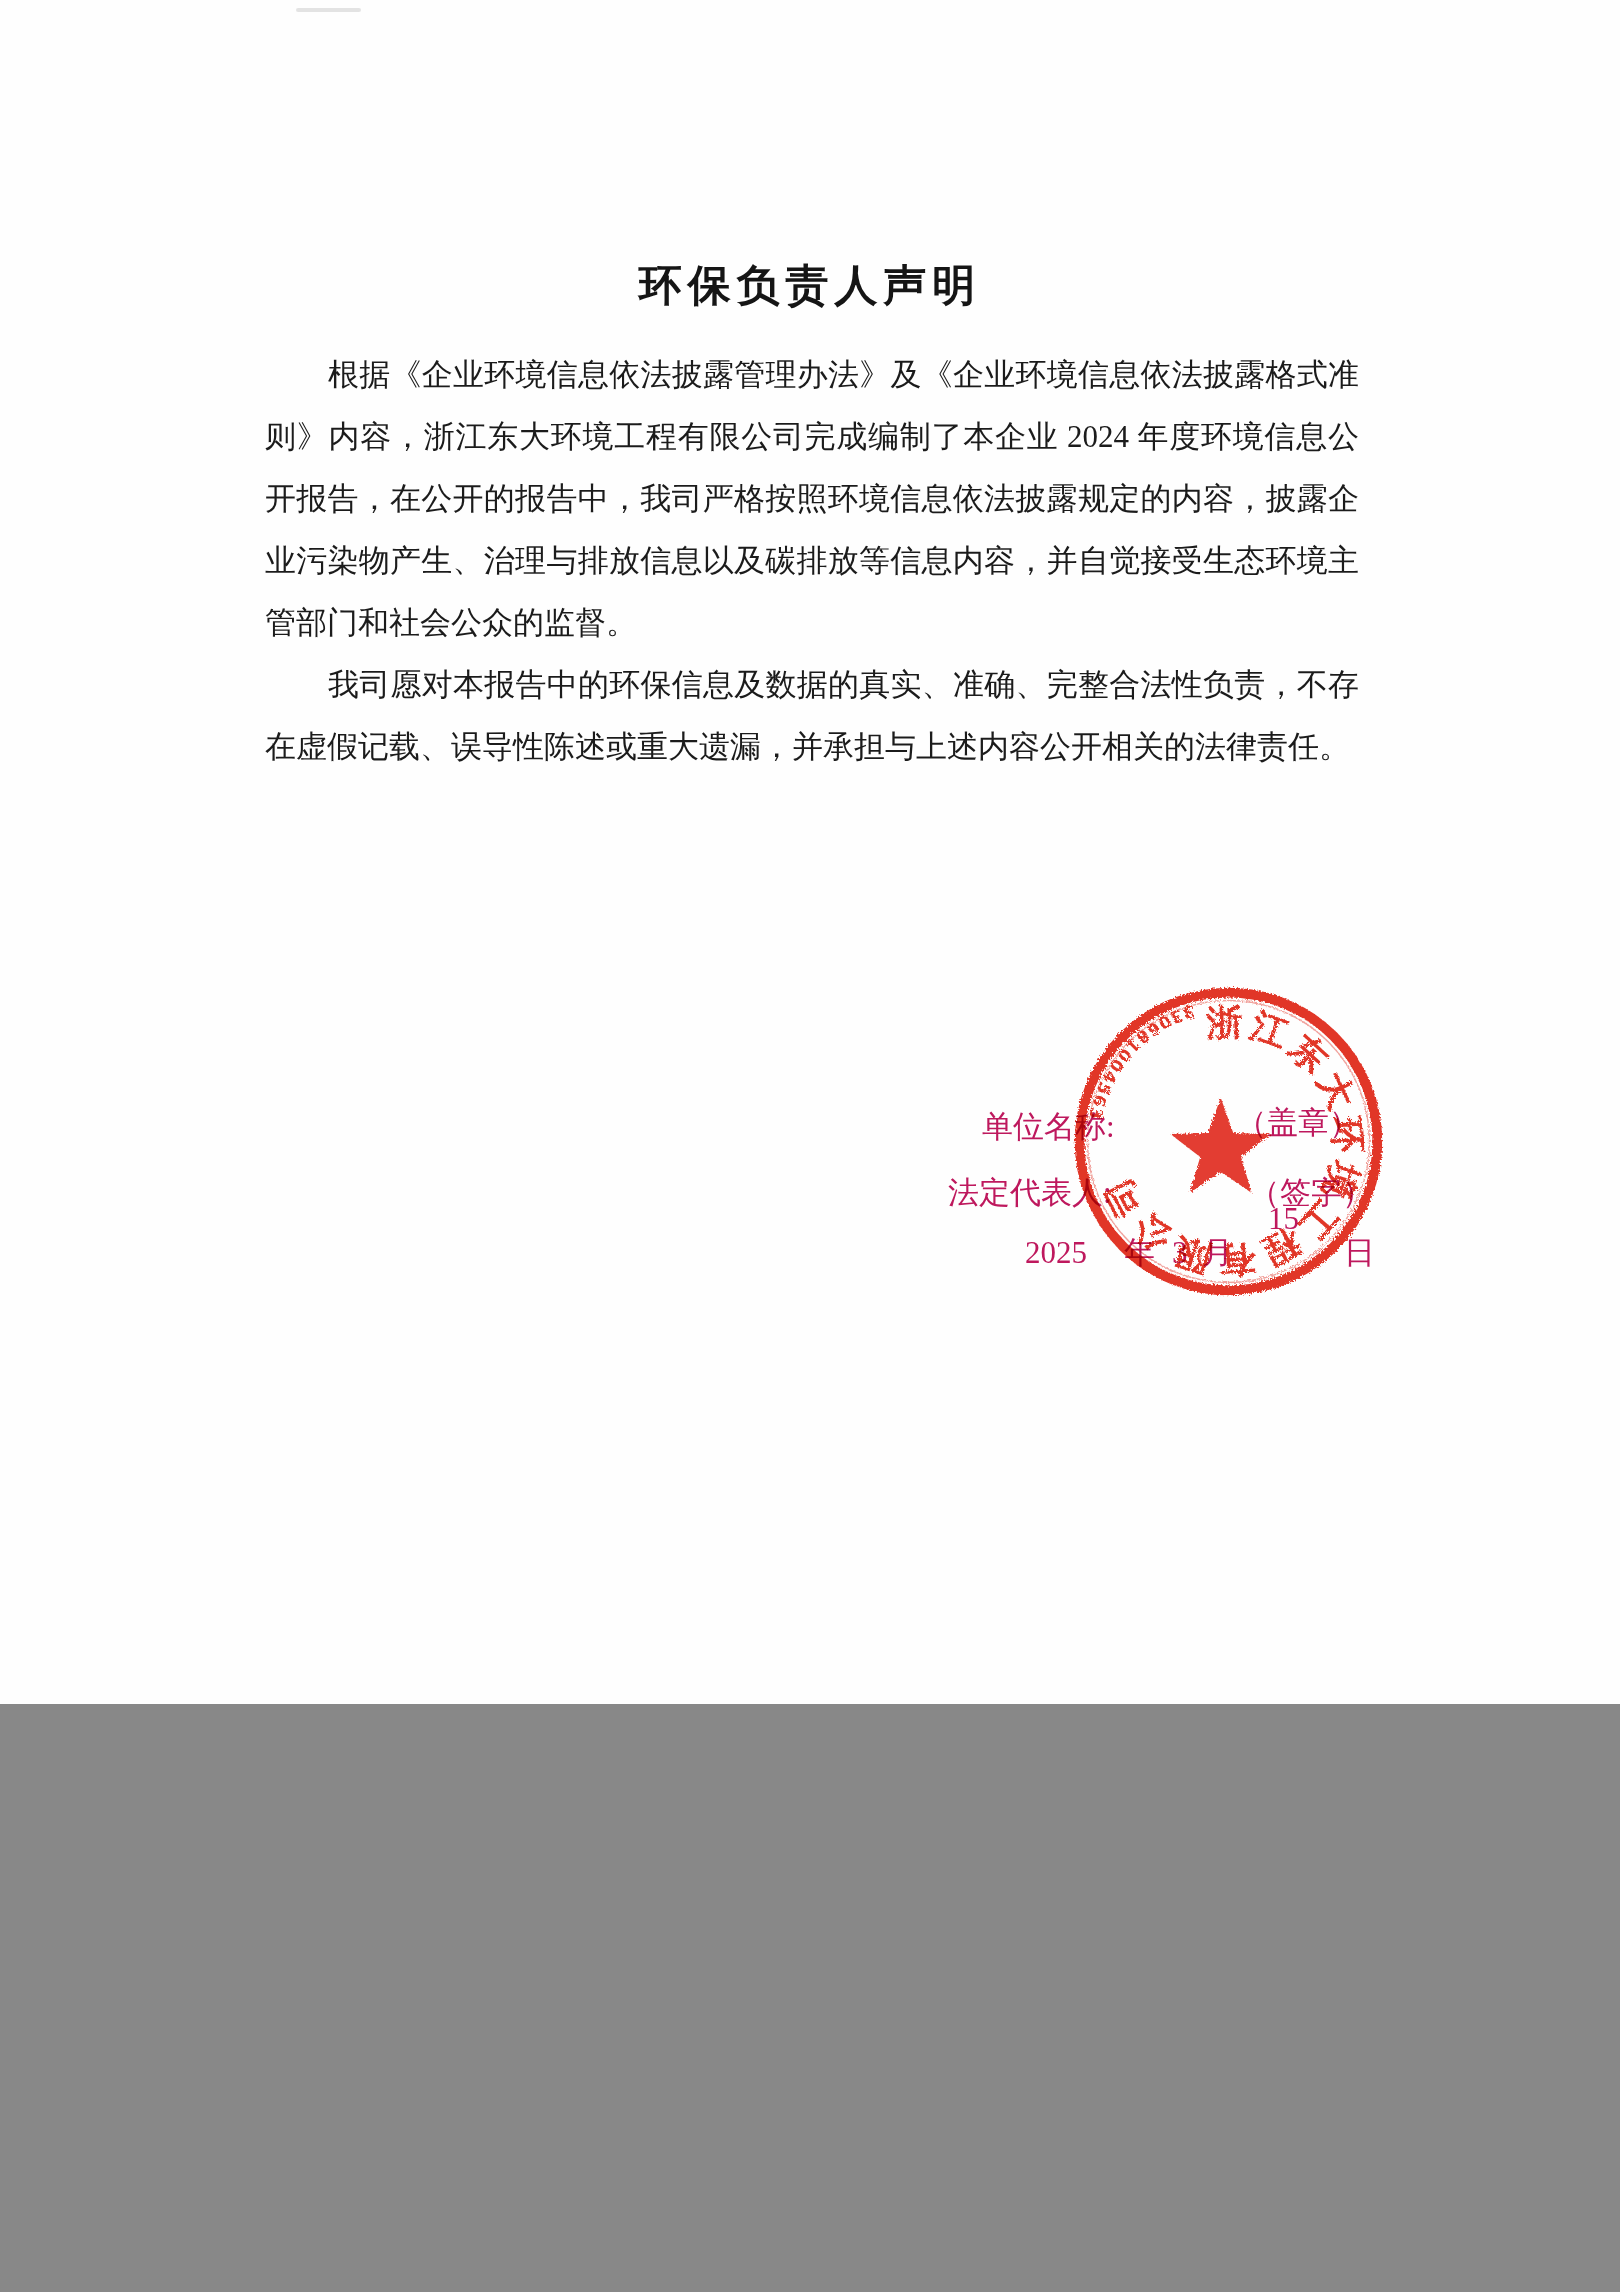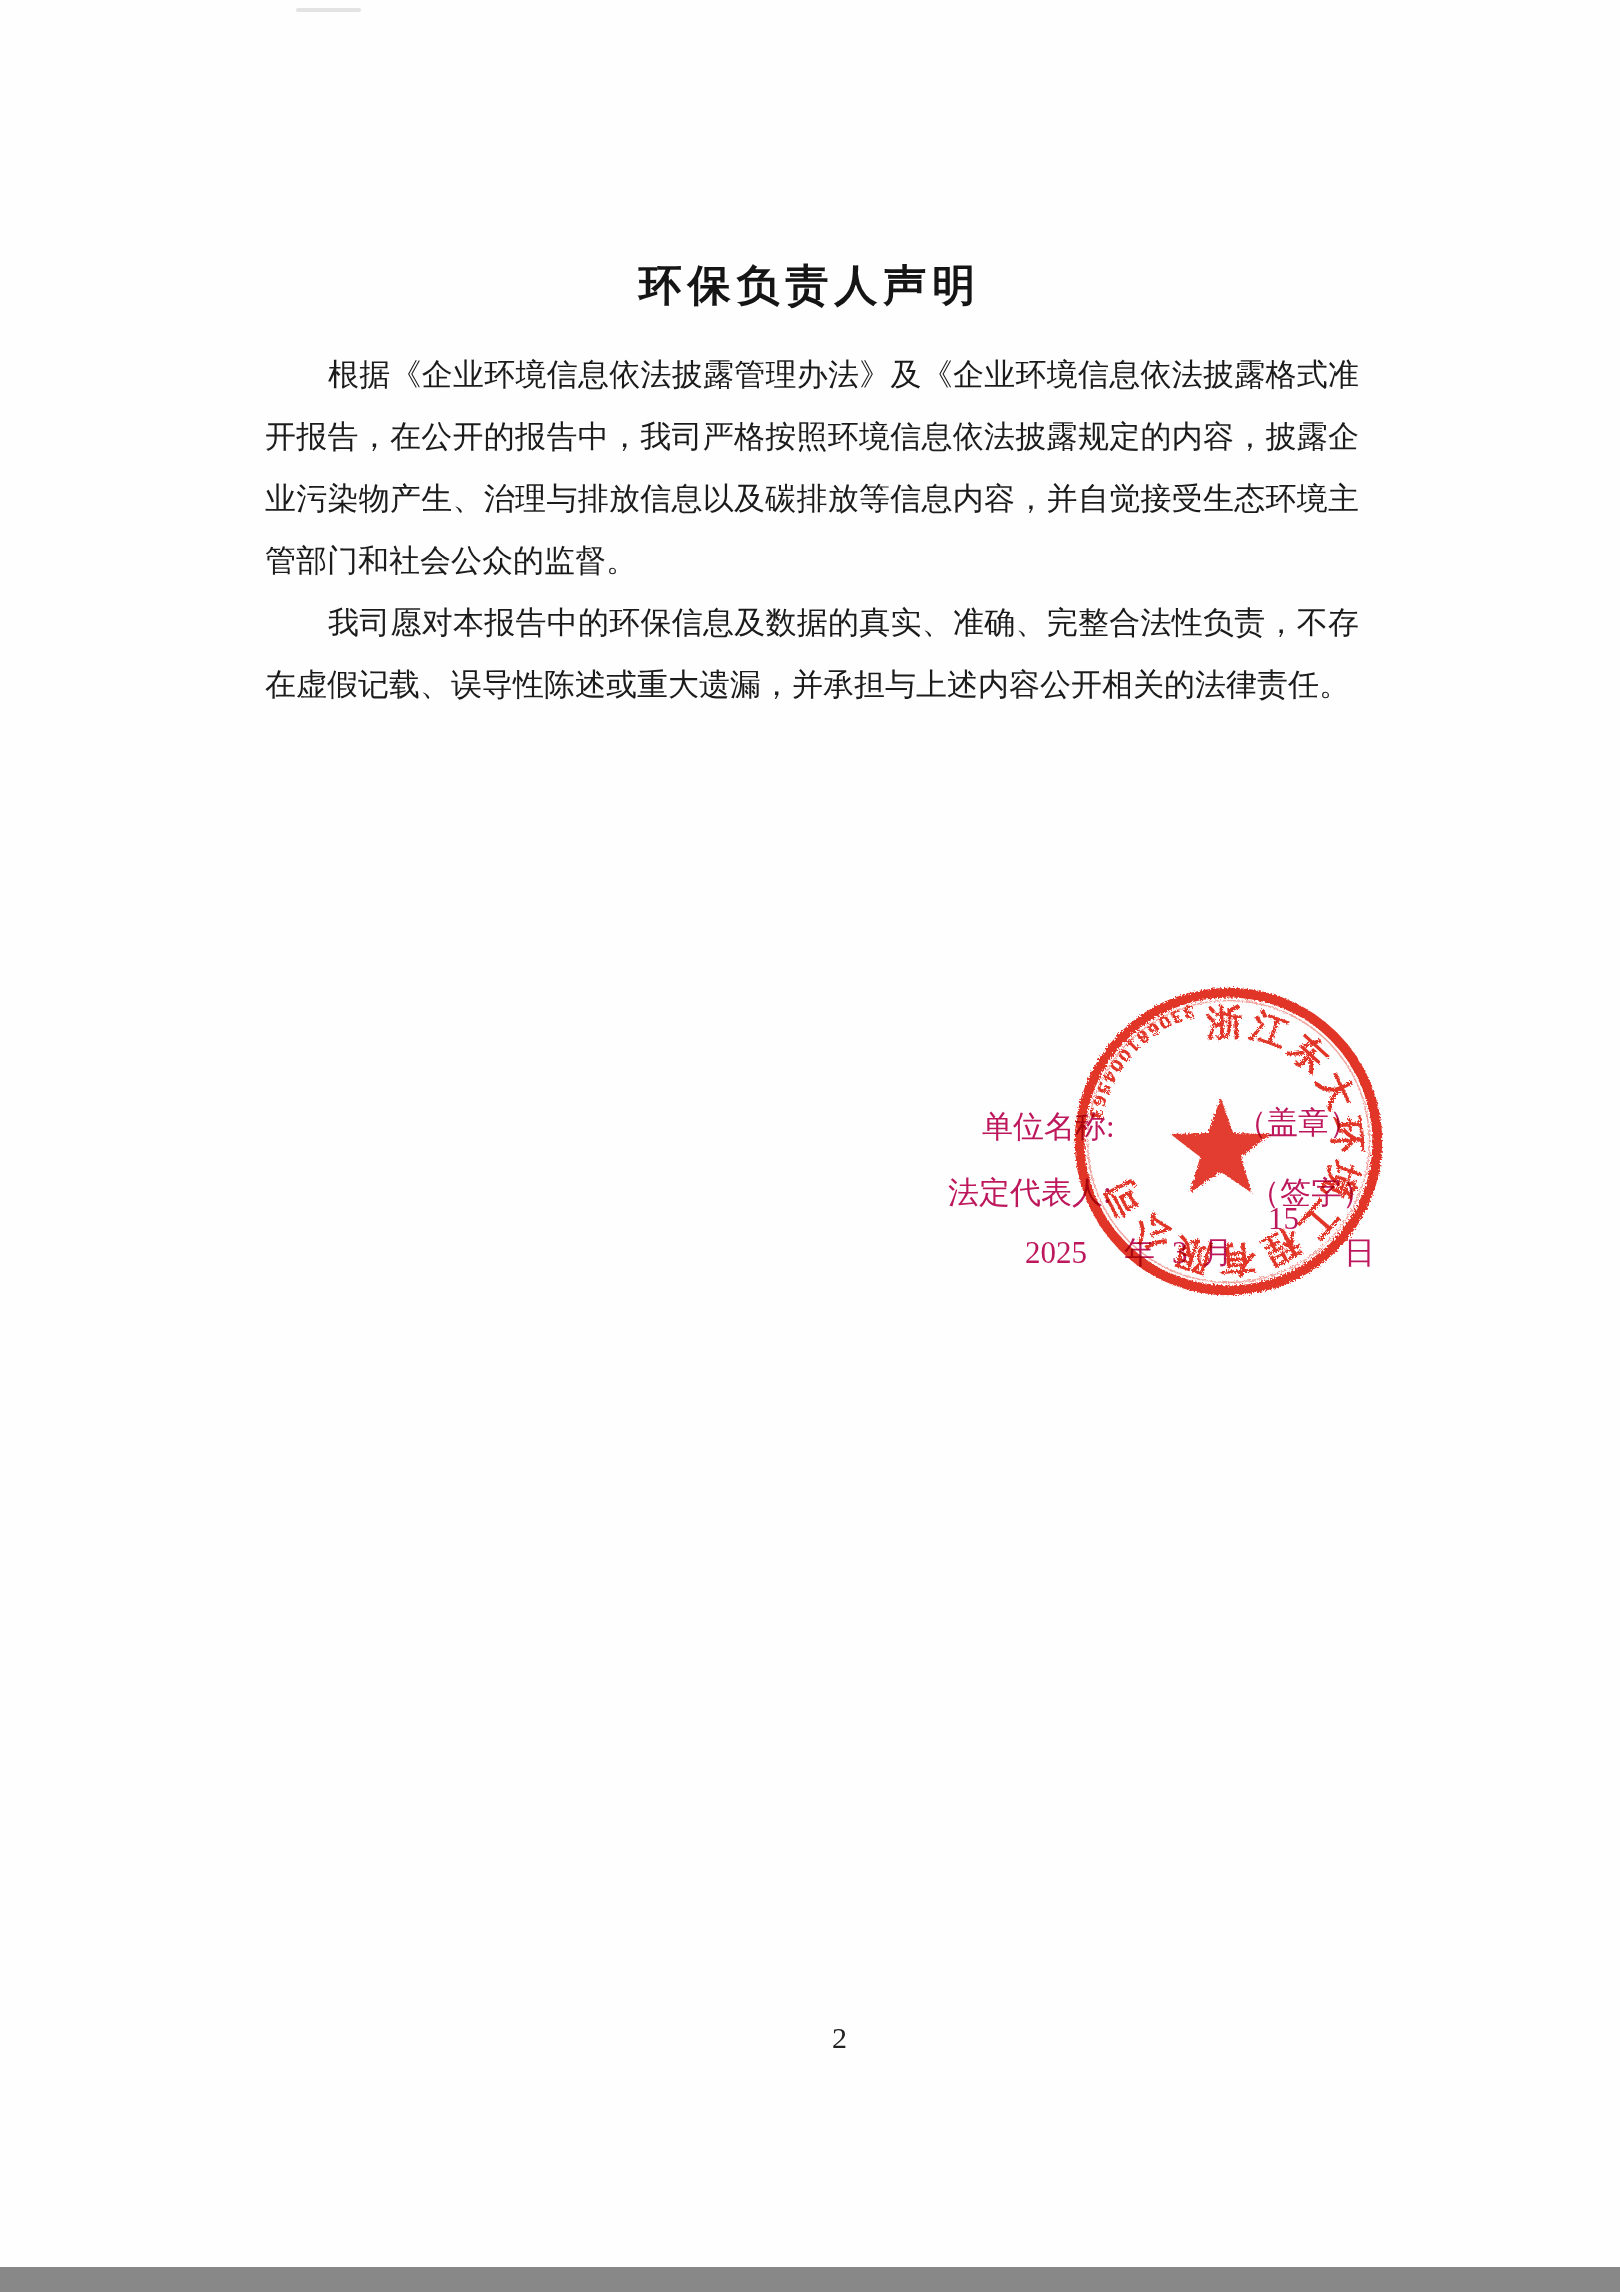--- a/index.html
+++ b/index.html
@@ -1,18 +1,18 @@
 <!DOCTYPE html>
 <html><head>
 <meta charset="utf-8">
 <style>
   html,body{margin:0;padding:0;background:#888;}
   .page{
     position:relative;
-    width:1620px;height:2267px;
+    width:1620px;height:1704px;
     background:#fefefe;
     overflow:hidden;
     font-family:"Liberation Serif","DejaVu Serif",serif;
     color:#1b1b1b;
   }
   
   .doc-title{
     position:absolute;left:0;top:228px;width:1620px;
     text-align:center;
     font-size:43px;font-weight:700;letter-spacing:5.9px;
@@ -66,20 +66,21 @@
 <body>
 
 <div class="page">
 
   <div class="artifact dash-top-left"></div>
 
   <h1 class="doc-title">环保负责人声明</h1>
 
   <div class="doc-body" id="doc-body">
       <div class="line indent fill">根据《企业环境信息依法披露管理办法》及《企业环境信息依法披露格式准</div>
+      <div class="line fill">则》内容，浙江东大环境工程有限公司完成编制了本企业 2024 年度环境信息公</div>
       <div class="line fill">开报告，在公开的报告中，我司严格按照环境信息依法披露规定的内容，披露企</div>
       <div class="line fill">业污染物产生、治理与排放信息以及碳排放等信息内容，并自觉接受生态环境主</div>
       <div class="line">管部门和社会公众的监督。</div>
       <div class="line indent fill">我司愿对本报告中的环保信息及数据的真实、准确、完整合法性负责，不存</div>
       <div class="line">在虚假记载、误导性陈述或重大遗漏，并承担与上述内容公开相关的法律责任。</div>
     </div>
 
   <span class="sig" id="sig-company-label">单位名称:</span>
   <span class="sig" id="sig-company-value">（盖章）</span>
   <span class="sig" id="sig-rep-label">法定代表人:</span>

